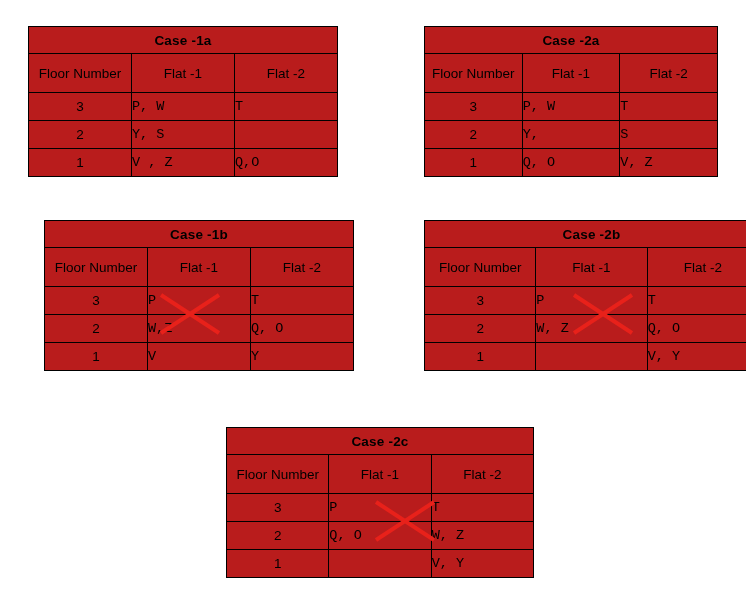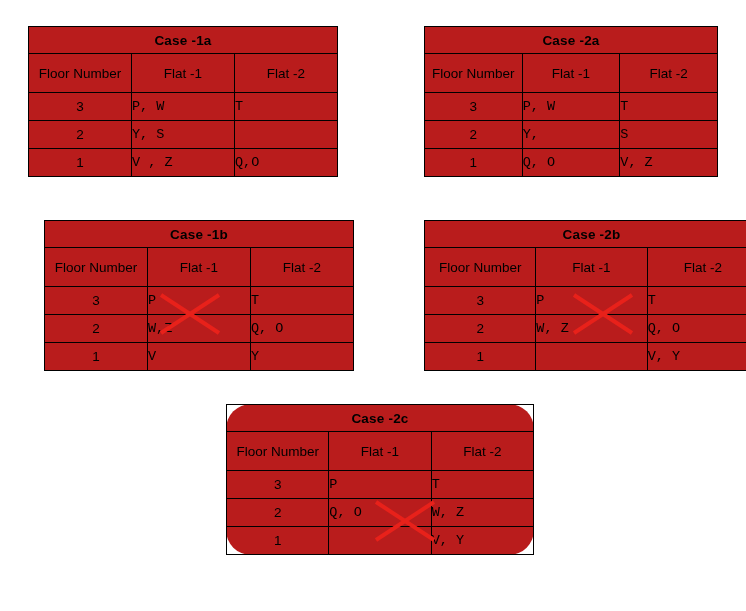--- a/index.html
+++ b/index.html
@@ -172,21 +172,21 @@
     <td class="val-cell">Q, O</td>
   </tr>
   <tr>
     <td class="num-cell">1</td>
     <td class="val-cell"></td>
     <td class="val-cell">V, Y</td>
   </tr>
 </tbody>
   </table>
 
-<table class="case-table" style="left:226px; top:404px; width:308px;border-radius:25px;">
+<table class="case-table" style="left:226px; top:427px; width:308px;">
   <tbody>
       <tr>
     <td class="title-cell" colspan="3">Case -2c</td>
   </tr>
   <tr>
     <th class="head-cell" style="width:128px;">Floor Number</th>
     <th class="head-cell" style="width:90px;">Flat -1</th>
     <th class="head-cell" style="width:90px;">Flat -2</th>
   </tr>
   <tr>

